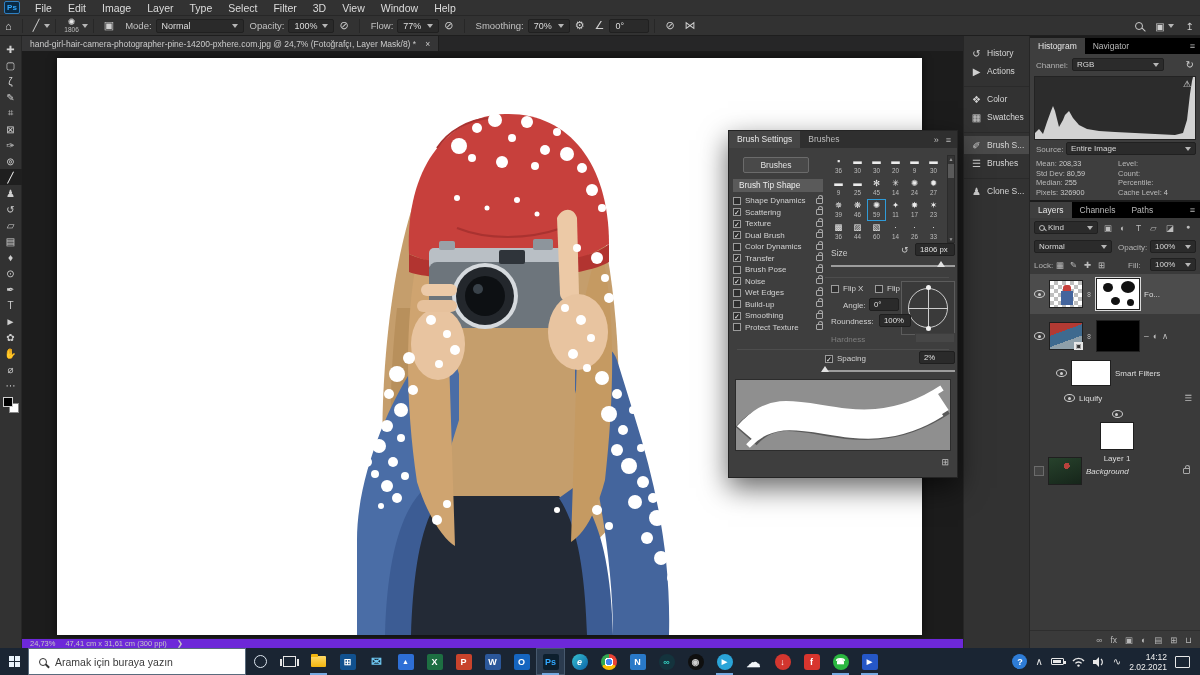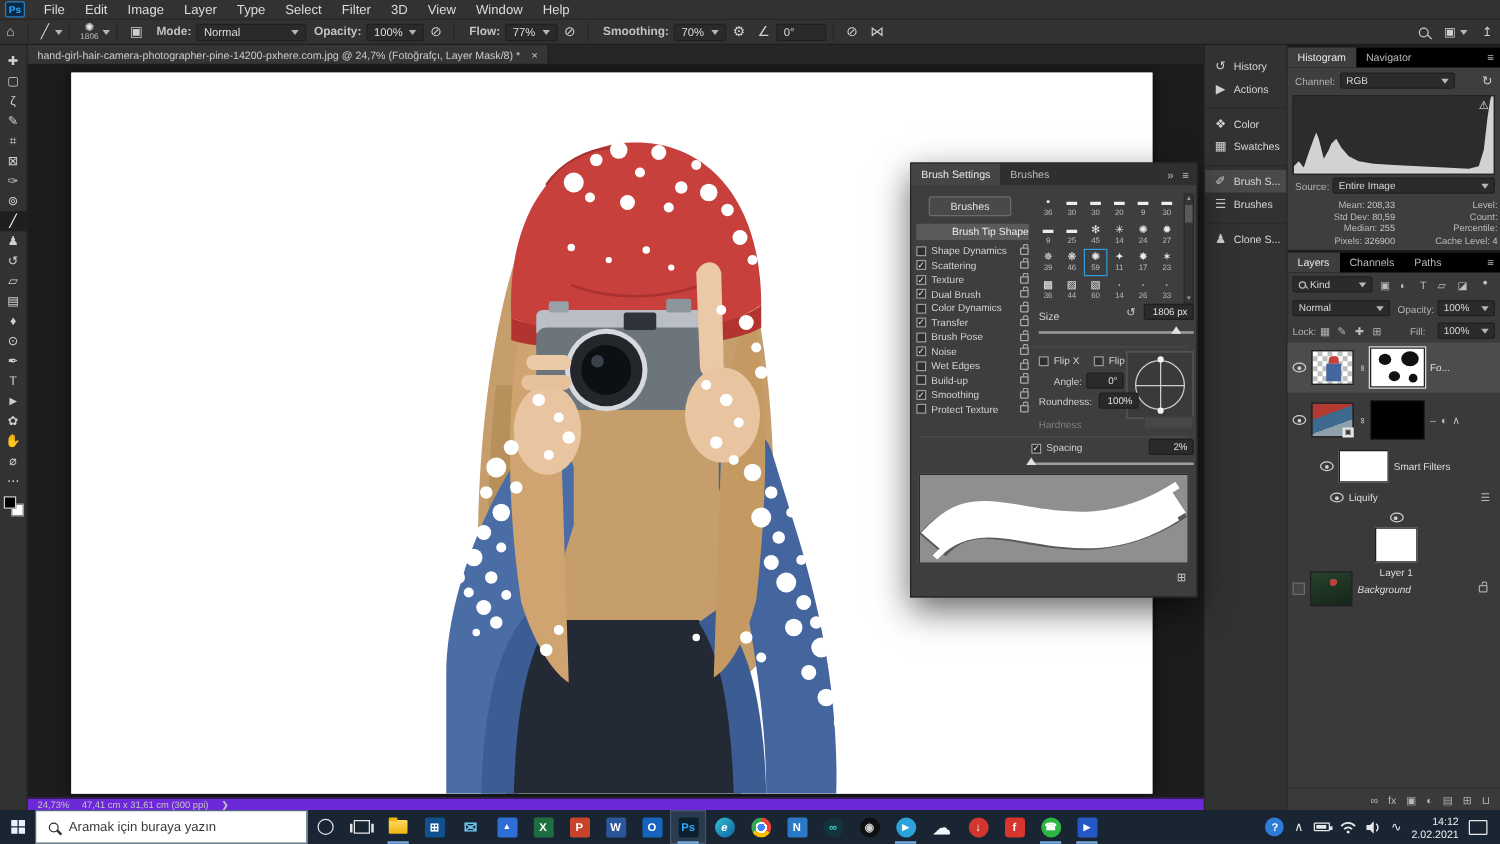--- a/index.html
+++ b/index.html
@@ -1,32 +1,32 @@
 <!DOCTYPE html>
 <html><head>
 <meta charset="utf-8">
 <style>
   html,body{margin:0;padding:0;width:1200px;height:675px;overflow:hidden;background:#1c1c1c;
     font-family:"Liberation Sans",sans-serif;color:#cfcfcf;}
   *{box-sizing:border-box;}
-  .abs{position:absolute;text-align:right;}
+  .abs{position:absolute;}
   
   #menubar{position:absolute;left:0;top:0;width:1200px;height:16px;background:#323232;border-bottom:1px solid #272727;
     display:flex;align-items:center;font-size:10.5px;color:#dcdcdc;z-index:70;}
   .ps-badge{width:16px;height:13px;margin:0 7px 0 4px;background:#0a2a44;border:1px solid #2f7fc0;border-radius:2px;
     color:#31a8ff;font-size:8px;font-weight:bold;display:flex;align-items:center;justify-content:center;}
   .menu-item{padding:0 8px;line-height:16px;cursor:default;}
   #optionsbar{position:absolute;left:0;top:16px;width:1200px;height:20px;background:#323232;border-bottom:1px solid #1e1e1e;
     display:flex;align-items:center;font-size:9.5px;color:#c9c9c9;z-index:69;}
   .opt-ico{margin:0 5px;font-size:11px;color:#cfcfcf;}
   .vsep{width:1px;height:14px;background:#272727;margin:0 5px;}
   .opt-select{height:14px;background:#2a2a2a;border:1px solid #202020;border-radius:2px;display:flex;align-items:center;
     gap:5px;padding:0 5px;font-size:9px;color:#dedede;}
   .caret{width:0;height:0;border-left:3px solid transparent;border-right:3px solid transparent;border-top:4px solid #b6b6b6;}
-  .opt-label{margin:0 4px 0 6px;color:#c2c2c2;font-weight:bold;}
+  .opt-label{margin:0 4px 0 6px;color:#c2c2c2;}
   .brush-badge{display:flex;flex-direction:column;align-items:center;line-height:7px;margin:0 3px;}
   .brush-badge .g{font-size:9px;color:#e8e8e8;}
   .brush-badge .n{font-size:6.5px;color:#bdbdbd;}
   .mag{width:8px;height:8px;border:1.4px solid #c9c9c9;border-radius:50%;position:relative;display:inline-block;}
   .mag::after{content:"";position:absolute;width:5px;height:1.4px;background:#c9c9c9;transform:rotate(45deg);right:-4px;bottom:-1px;}
   #topright{position:absolute;right:6px;top:16px;height:20px;display:flex;align-items:center;gap:12px;z-index:71;}
   
   #tabbar{position:absolute;left:22px;top:36px;width:941px;height:15px;background:#262627;display:flex;z-index:40;}
   .doc-tab{background:#353536;display:flex;align-items:center;gap:9px;padding:0 8px;font-size:8.5px;color:#cccccc;
     border-right:1px solid #1d1d1d;}

